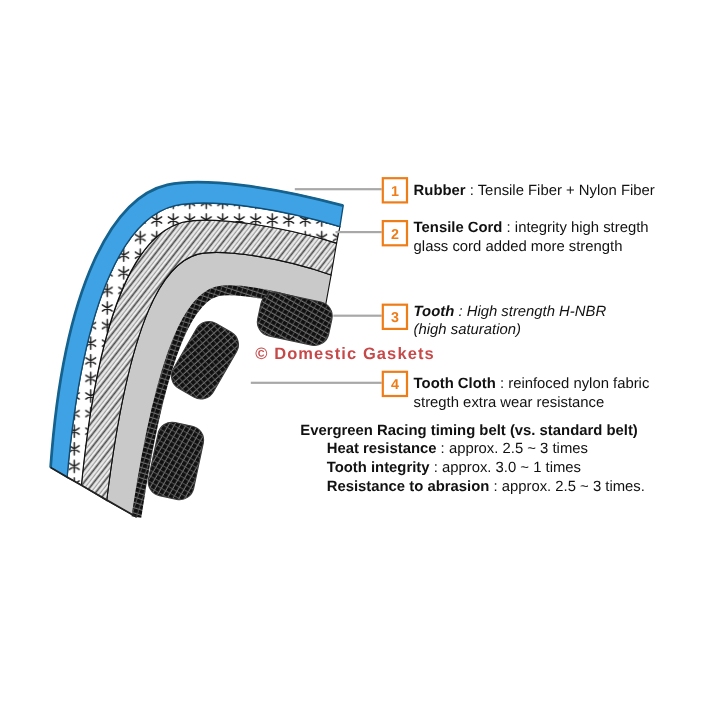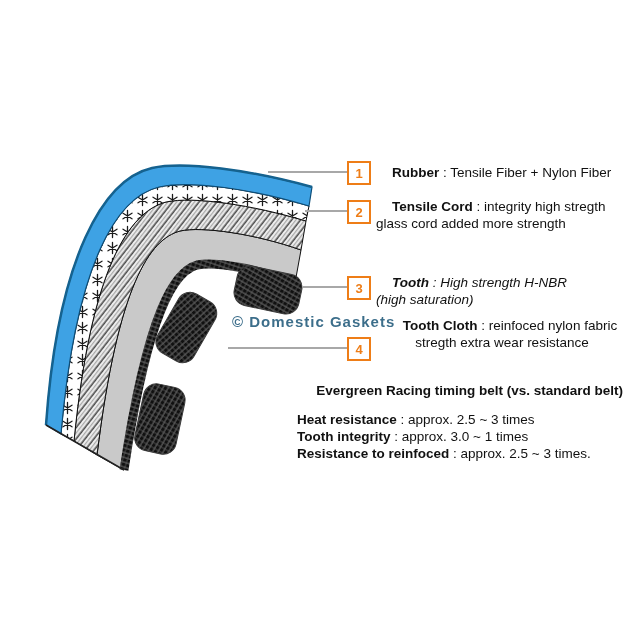--- a/index.html
+++ b/index.html
@@ -8,27 +8,27 @@
     font-family:"Liberation Sans", sans-serif;color:#111;
   }
   .canvas{position:absolute;inset:0;}
   svg.belt{position:absolute;left:0;top:0;}
   .callout-line{position:absolute;height:2px;background:#a8a8a8;}
   .num-box{
     position:absolute;width:20px;height:20px;border:2px solid #ee7d17;background:#fff;
     color:#ee7d17;font-weight:bold;font-size:13px;display:flex;align-items:center;justify-content:center;
   }
   .callout-label{position:absolute;left:376px;width:252px;font-size:13.5px;line-height:17px;}
-  .callout-label b{font-weight:bold;margin-left:16px;}
+  .callout-label b{font-weight:bold;}
   .watermark{
     position:absolute;left:232px;top:313px;font-size:15px;font-weight:bold;letter-spacing:1px;
-    color:#0c4a6e;opacity:.8;text-shadow:0 1px 0 #ffffff;
+    color:#b91c1c;opacity:.8;text-shadow:0 1px 0 #ffffff;
   }
   .comparison{position:absolute;left:273px;top:382px;width:350px;font-size:13.5px;line-height:17px;}
-  .comparison .title{font-weight:bold;margin-bottom:12px;text-align:right;}
+  .comparison .title{font-weight:bold;margin-bottom:0;}
   .comparison .items{padding-left:24px;}
   .comparison .item b{font-weight:bold;}
 </style>
 </head>
 <body>
 
 <div class="canvas">
 
   <svg class="belt" width="640" height="640" viewBox="0 0 640 640">
     <defs>
@@ -94,27 +94,27 @@
     <div><b>Rubber</b><span> : </span><span>Tensile Fiber + Nylon Fiber</span></div>
   </div>
   <div class="callout-label" style="top:198px;">
     <div><b>Tensile Cord</b><span> : </span><span>integrity high stregth</span></div>
     <div>glass cord added more strength</div>
   </div>
   <div class="callout-label" style="top:274px;font-style:italic;">
     <div><b>Tooth</b><span> : </span><span>High strength H-NBR</span></div>
     <div>(high saturation)</div>
   </div>
-  <div class="callout-label" style="top:317px;text-align:center;">
+  <div class="callout-label" style="top:340px;">
     <div><b>Tooth Cloth</b><span> : </span><span>reinfoced nylon fabric</span></div>
     <div>stregth extra wear resistance</div>
   </div>
 
   <div class="comparison">
     <div class="title">Evergreen Racing timing belt (vs. standard belt)</div>
     <div class="items">
       <div class="item"><b>Heat resistance</b><span> : </span><span>approx. 2.5 ~ 3 times</span></div>
       <div class="item"><b>Tooth integrity</b><span> : </span><span>approx. 3.0 ~ 1 times</span></div>
-      <div class="item"><b>Resistance to reinfoced</b><span> : </span><span>approx. 2.5 ~ 3 times.</span></div>
+      <div class="item"><b>Resistance to abrasion</b><span> : </span><span>approx. 2.5 ~ 3 times.</span></div>
     </div>
   </div>
 
 </div>
 
 </body></html>

